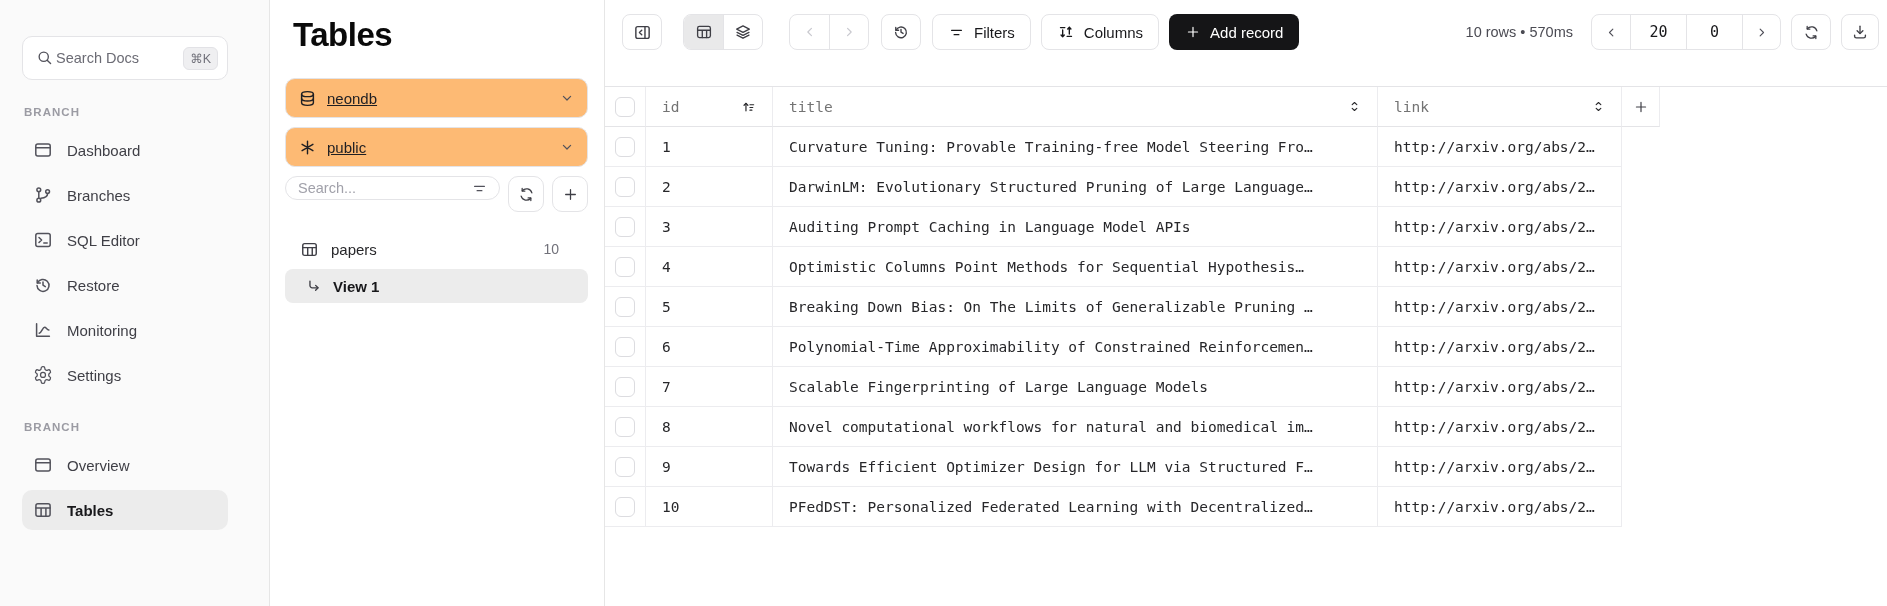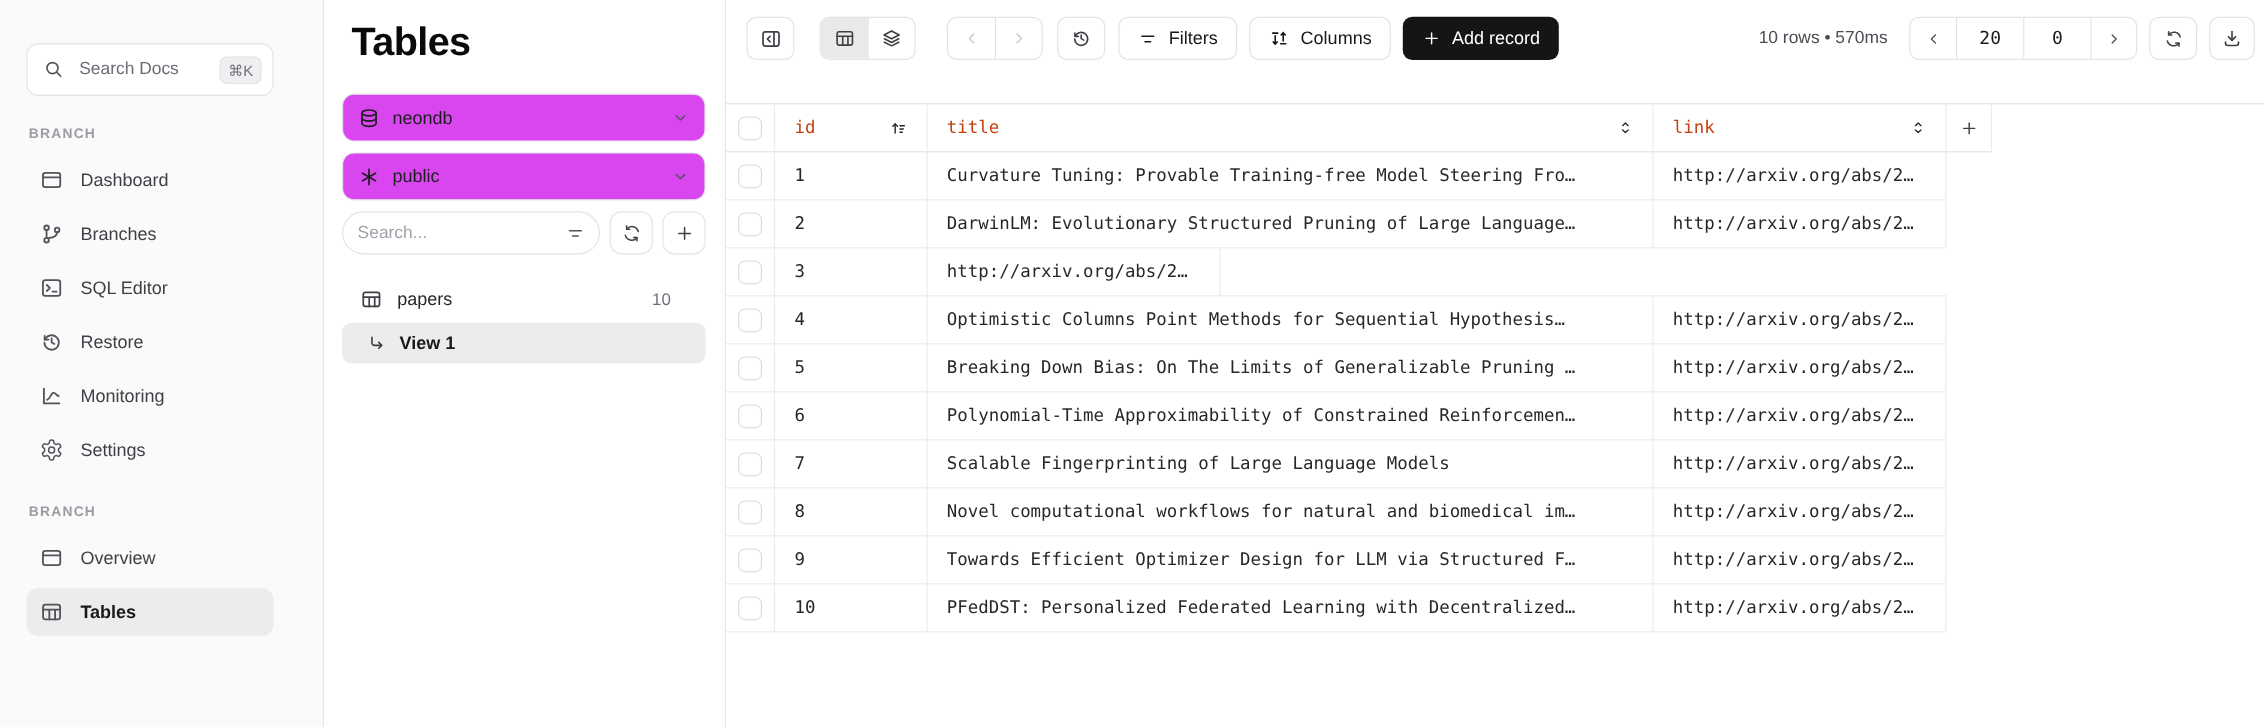--- a/index.html
+++ b/index.html
@@ -2,35 +2,35 @@
 <html><head>
 <meta charset="utf-8">
 <style>
   * { margin:0; padding:0; box-sizing:border-box; }
   html,body { width:1887px; height:606px; }
   body { display:flex; font-family:"Liberation Sans",sans-serif; background:#fff; color:#18181b; overflow:hidden; }
   svg.ic { fill:none; stroke:currentColor; stroke-width:1.5; stroke-linecap:round; stroke-linejoin:round; display:block; }
 
   
   .sidebar { width:270px; height:100%; background:#fafafa; border-right:1px solid #e6e6e6; padding-top:36px; flex:none; }
-  .search-docs { margin:0 0 0 22px; width:206px; height:44px; background:#fff; border:1px solid #e4e4e7; border-radius:10px; display:flex; align-items:center; gap:12px; padding:0 9px 0 13px; color:#52525b; }
+  .search-docs { margin:0 0 0 22px; width:206px; height:44px; background:#fff; border:1px solid #e4e4e7; border-radius:10px; display:flex; align-items:center; gap:2px; padding:0 9px 0 13px; color:#52525b; }
   .search-docs .lbl { font-size:14.5px; color:#6b6b74; }
   .kbd { margin-left:auto; font-size:12.5px; color:#71717a; background:#efeff1; border:1px solid #e2e2e6; border-radius:6px; padding:3px 6px; }
   .sec-label { margin:26px 0 12px 24px; font-size:11.5px; font-weight:700; letter-spacing:.09em; color:#9b9ba3; }
   .nav-item { margin:0 0 5px 22px; width:206px; height:40px; border-radius:10px; display:flex; align-items:center; gap:14px; padding:0 10px 0 11px; font-size:15px; color:#3f3f46; cursor:pointer; }
   .nav-item .nico { color:#52525b; }
   .nav-item.active { background:#ececec; color:#18181b; font-weight:600; }
 
   
   .tree-panel { width:335px; height:100%; background:#fff; border-right:1px solid #e6e6e6; padding:0 16px 0 15px; flex:none; }
   .panel-title { font-size:33px; font-weight:800; letter-spacing:-.5px; color:#0a0a0a; margin:16px 0 24px 8px; }
-  .select { height:40px; border:1px solid #e4e4e7; border-radius:10px; background:#d946ef; display:flex; align-items:center; gap:10px; padding:0 12px; margin-bottom:9px; font-size:15px; color:#1f1f23; cursor:pointer; }
+  .select { height:40px; border:1px solid #e4e4e7; border-radius:10px; background:#fdba74; display:flex; align-items:center; gap:10px; padding:0 12px; margin-bottom:9px; font-size:15px; color:#1f1f23; cursor:pointer;text-decoration:underline; }
   .select .chev { margin-left:auto; color:#52525b; }
   .tree-search-row { display:flex; gap:8px; margin:9px 0 20px; }
-  .tree-search { flex:1; height:36px; border:1px solid #e4e4e7; border-radius:18px; display:flex; align-items:center; padding:0 11px 0 12px; color:#52525b; }
+  .tree-search { flex:1; height:24px; border:1px solid #e4e4e7; border-radius:18px; display:flex; align-items:center; padding:0 11px 0 12px; color:#52525b; }
   .tree-search input { border:none; outline:none; width:100%; font-size:14.5px; color:#18181b; font-family:"Liberation Sans",sans-serif; background:transparent; }
   .tree-search input::placeholder { color:#a1a1aa; }
   .sq-btn { width:36px; height:36px; border:1px solid #e4e4e7; border-radius:10px; background:#fff; display:flex; align-items:center; justify-content:center; color:#3f3f46; cursor:pointer; }
   .tree-row { height:34px; display:flex; align-items:center; gap:12px; padding:0 14px 0 15px; font-size:15px; color:#27272a; cursor:pointer;text-align:right; }
   .tree-row .count { margin-left:auto; margin-right:15px; font-size:14px; color:#71717a; }
   .tree-row.view { background:#ececec; border-radius:8px; padding-left:20px; gap:10px; font-weight:600; color:#18181b; margin-top:3px; }
   .tree-row .tico { color:#3f3f46; }
 
   
   .main { flex:1; min-width:0; display:flex; flex-direction:column; }
@@ -50,21 +50,21 @@
   .pager > div { height:34px; display:flex; align-items:center; justify-content:center; }
   .pager > div + div { border-left:1px solid #e4e4e7; }
   .pager .pbtn { width:38px; color:#52525b; cursor:pointer; }
   .pager .pval { width:56px; font-size:15px; color:#18181b; }
 
   .mono { font-family:"DejaVu Sans Mono",monospace; }
 
   
   .grid { border-top:1px solid #e4e4e7; flex:1; }
   .hrow { display:flex; height:40px; }
-  .hcell { display:flex; align-items:center; border-bottom:1px solid #e4e4e7; border-right:1px solid #ececef; font-size:14.5px; font-weight:500; color:#c2410c; padding-left:16px; }
+  .hcell { display:flex; align-items:center; border-bottom:1px solid #e4e4e7; border-right:1px solid #ececef; font-size:14.5px; font-weight:500; color:#737373; padding-left:16px; }
   .drow { display:flex; height:40px; width:1017px; border-bottom:1px solid #ececef; }
   .dcell { display:flex; align-items:center; border-right:1px solid #ececef; font-size:14.5px; color:#27272a; padding-left:16px; white-space:nowrap; overflow:hidden; }
   .w-cb { width:41px; padding:0; justify-content:center; }
   .w-id { width:127px; }
   .w-title { width:605px;text-align:right; }
   .w-link { width:244px; }
   .w-plus { width:38px; padding:0; justify-content:center; color:#3f3f46; cursor:pointer; }
   .cb { width:20px; height:20px; border:1.5px solid #dcdce0; border-radius:6px; background:#fff; cursor:pointer; }
   .sort { margin-left:auto; margin-right:15px; color:#27272a; cursor:pointer; }
 </style>
@@ -432,20 +432,21 @@
           </div>
           <div class="dcell w-id mono">2</div>
           <div class="dcell w-title mono">DarwinLM: Evolutionary Structured Pruning of Large Language…</div>
           <div class="dcell w-link mono">http://arxiv.org/abs/2…</div>
         </div>
         <div class="drow">
           <div class="dcell w-cb">
             <div class="cb"></div>
           </div>
           <div class="dcell w-id mono">3</div>
+          <div class="dcell w-title mono">Auditing Prompt Caching in Language Model APIs</div>
           <div class="dcell w-link mono">http://arxiv.org/abs/2…</div>
         </div>
         <div class="drow">
           <div class="dcell w-cb">
             <div class="cb"></div>
           </div>
           <div class="dcell w-id mono">4</div>
           <div class="dcell w-title mono">Optimistic Columns Point Methods for Sequential Hypothesis…</div>
           <div class="dcell w-link mono">http://arxiv.org/abs/2…</div>
         </div>

